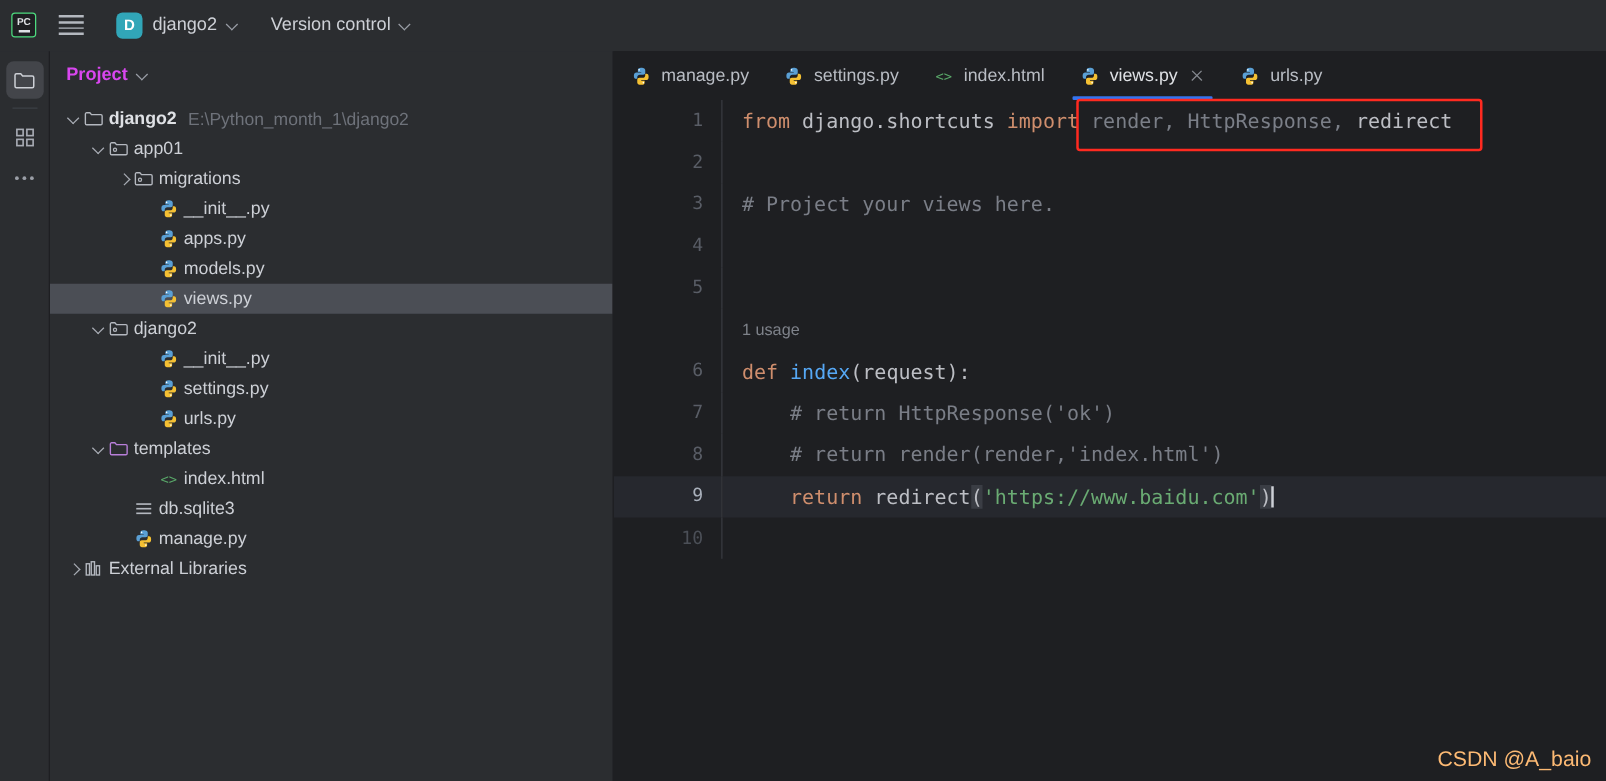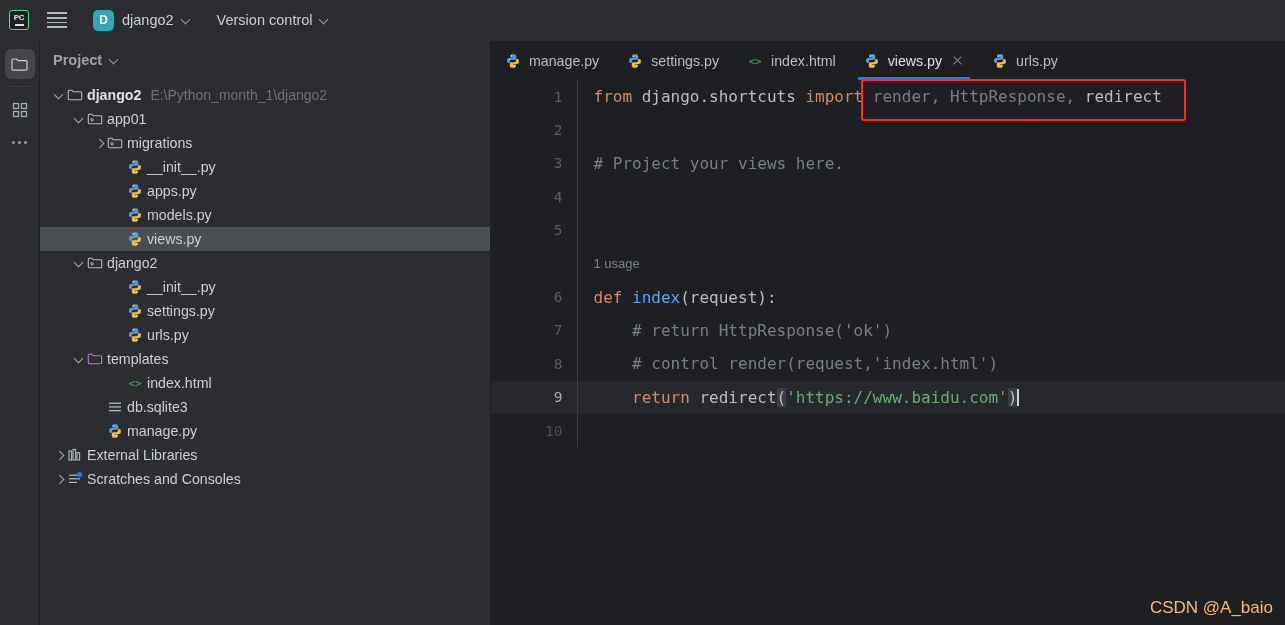--- a/index.html
+++ b/index.html
@@ -64,21 +64,21 @@
   .dots i { width: 3px; height: 3px; border-radius: 50%; background: #9a9ea6; display: block; }
 
   
   .project-panel {
     width: 451px; flex: 0 0 451px; background: #2b2d30;
     border-right: 1px solid #1e1f22; position: relative; overflow: hidden;
   }
   .panel-header {
     height: 38px; display: flex; align-items: center; padding-left: 13px; gap: 8px; cursor: pointer;
   }
-  .panel-title { font-size: 14.5px; font-weight: bold; color: #a3a3a3; }
+  .panel-title { font-size: 14.5px; font-weight: bold; color: #d946ef; }
 
   .tree { padding-top: 4px; }
   .node {
     height: 24px; display: flex; align-items: center; cursor: pointer;
     font-size: 14.2px; color: #cdd0d6; white-space: nowrap;
     padding-right: 6px; border-radius: 0;
   }
   .node.selected { background: #4b4e55; }
   .twisty { width: 15px; height: 16px; position: relative; flex: 0 0 15px; }
   .twisty.down::after {
@@ -388,32 +388,20 @@
             <span class="twisty right"></span>
             <span class="icn">
               <svg width="16" height="16" viewBox="0 0 16 16">
                 <rect x="2" y="4" width="2.6" height="9" fill="none" stroke="#b4b8bf" stroke-width="1.1"></rect>
                 <rect x="6" y="2.4" width="2.6" height="10.6" fill="none" stroke="#b4b8bf" stroke-width="1.1"></rect>
                 <rect x="10" y="5.6" width="2.6" height="7.4" fill="none" stroke="#b4b8bf" stroke-width="1.1"></rect>
               </svg>
             </span>
             <span class="lbl">External Libraries</span>
           </div>
-          <div class="node" style="padding-left: 12px;">
-            <span class="twisty right"></span>
-            <span class="icn">
-              <svg width="16" height="16" viewBox="0 0 16 16">
-                <rect x="2" y="3.6" width="11" height="1.2" fill="#b4b8bf"></rect>
-                <rect x="2" y="7.2" width="11" height="1.2" fill="#b4b8bf"></rect>
-                <rect x="2" y="10.8" width="8" height="1.2" fill="#b4b8bf"></rect>
-                <circle cx="12.5" cy="3.6" r="2.6" fill="#3574f0"></circle>
-              </svg>
-            </span>
-            <span class="lbl">Scratches and Consoles</span>
-          </div>
         </div>
     </div>
 
     <div class="editor-area">
       <div class="tabbar" id="tabbar">
           <div class="tab">
             <span class="icn" style="flex: 0 0 17px;">
               <svg width="16" height="16" viewBox="0 0 16 16">
                 <path d="M7.9 1.2c-2.1 0-2.6.9-2.6 1.9v1.4h2.7v.5H4.2c-1.2 0-2.1.7-2.1 2.5 0 1.7.5 2.5 1.7 2.5h1V8.9c0-1.2.9-2.1 2.1-2.1h2.6c1 0 1.7-.7 1.7-1.6V3.1c0-.9-.8-1.6-1.8-1.8-.4-.05-.9-.1-1.5-.1z" fill="#5a9fd4"></path>
                 <circle cx="6.3" cy="2.9" r=".62" fill="#ffffff"></circle>
@@ -496,21 +484,21 @@
             <tr class="row">
               <td class="gutter">6</td>
               <td class="codecell"><span class="k">def</span><span class="fn"> index</span><span class="id">(request):</span></td>
             </tr>
             <tr class="row">
               <td class="gutter">7</td>
               <td class="codecell"><span class="cmt">    # return HttpResponse('ok')</span></td>
             </tr>
             <tr class="row">
               <td class="gutter">8</td>
-              <td class="codecell"><span class="cmt">    # control render(request,'index.html')</span></td>
+              <td class="codecell"><span class="cmt">    # return render(render,'index.html')</span></td>
             </tr>
             <tr class="row current">
               <td class="gutter">9</td>
               <td class="codecell"><span class="k">    return</span><span class="id"> redirect</span><span class="id paren-hl">(</span><span class="str">'https://www.baidu.com'</span><span class="id paren-hl">)</span><span class="caret-bar"></span></td>
             </tr>
             <tr class="row dim">
               <td class="gutter">10</td>
               <td class="codecell"></td>
             </tr>
           </tbody>

